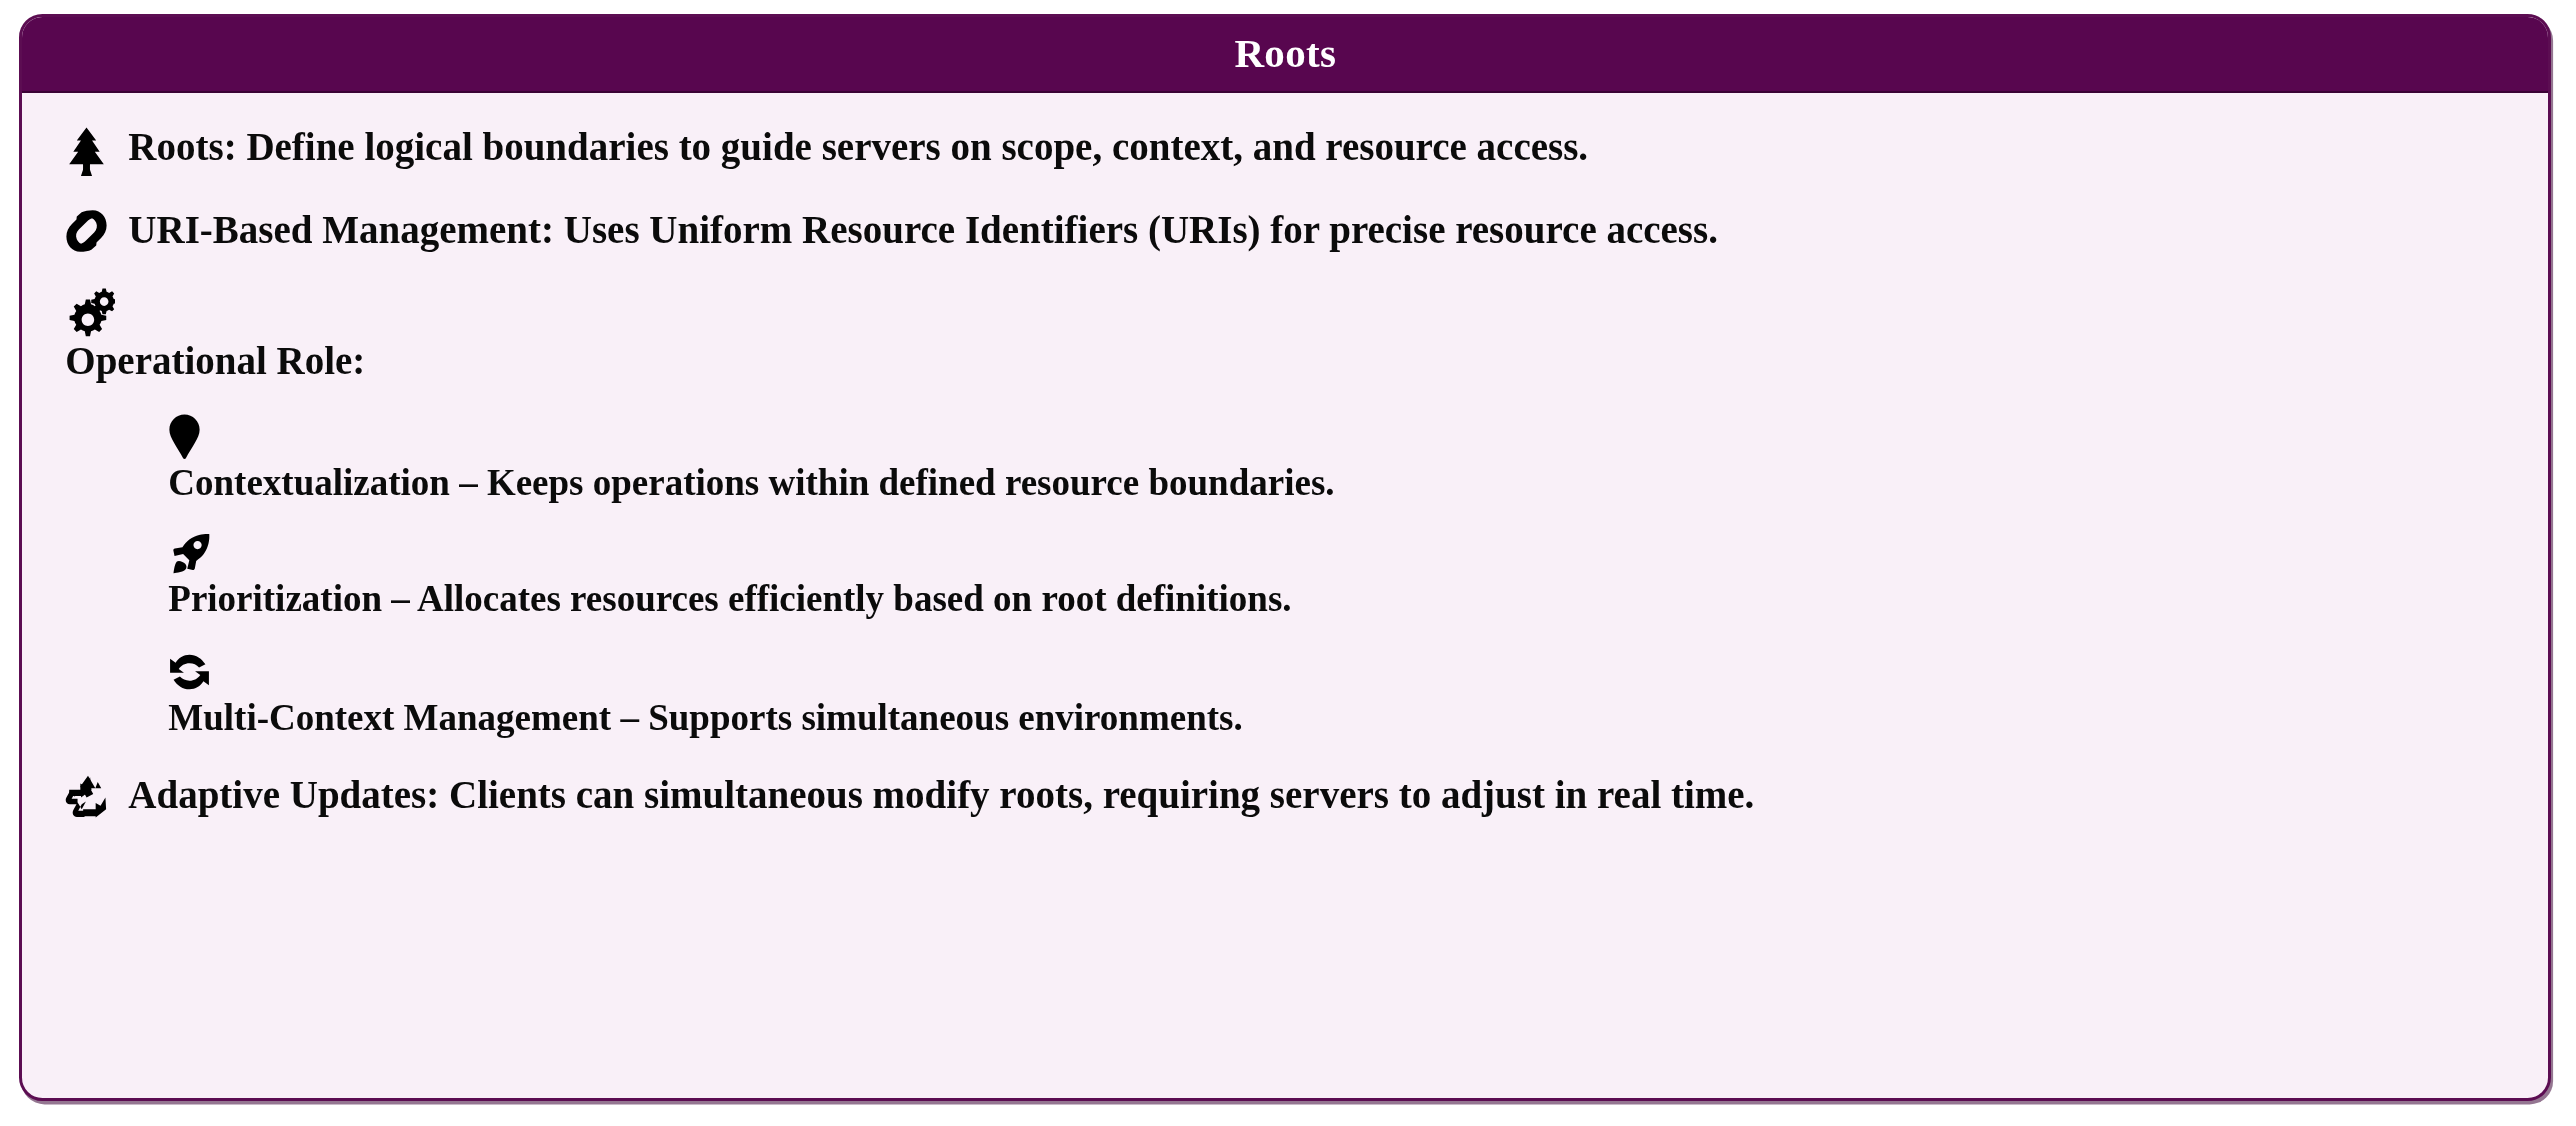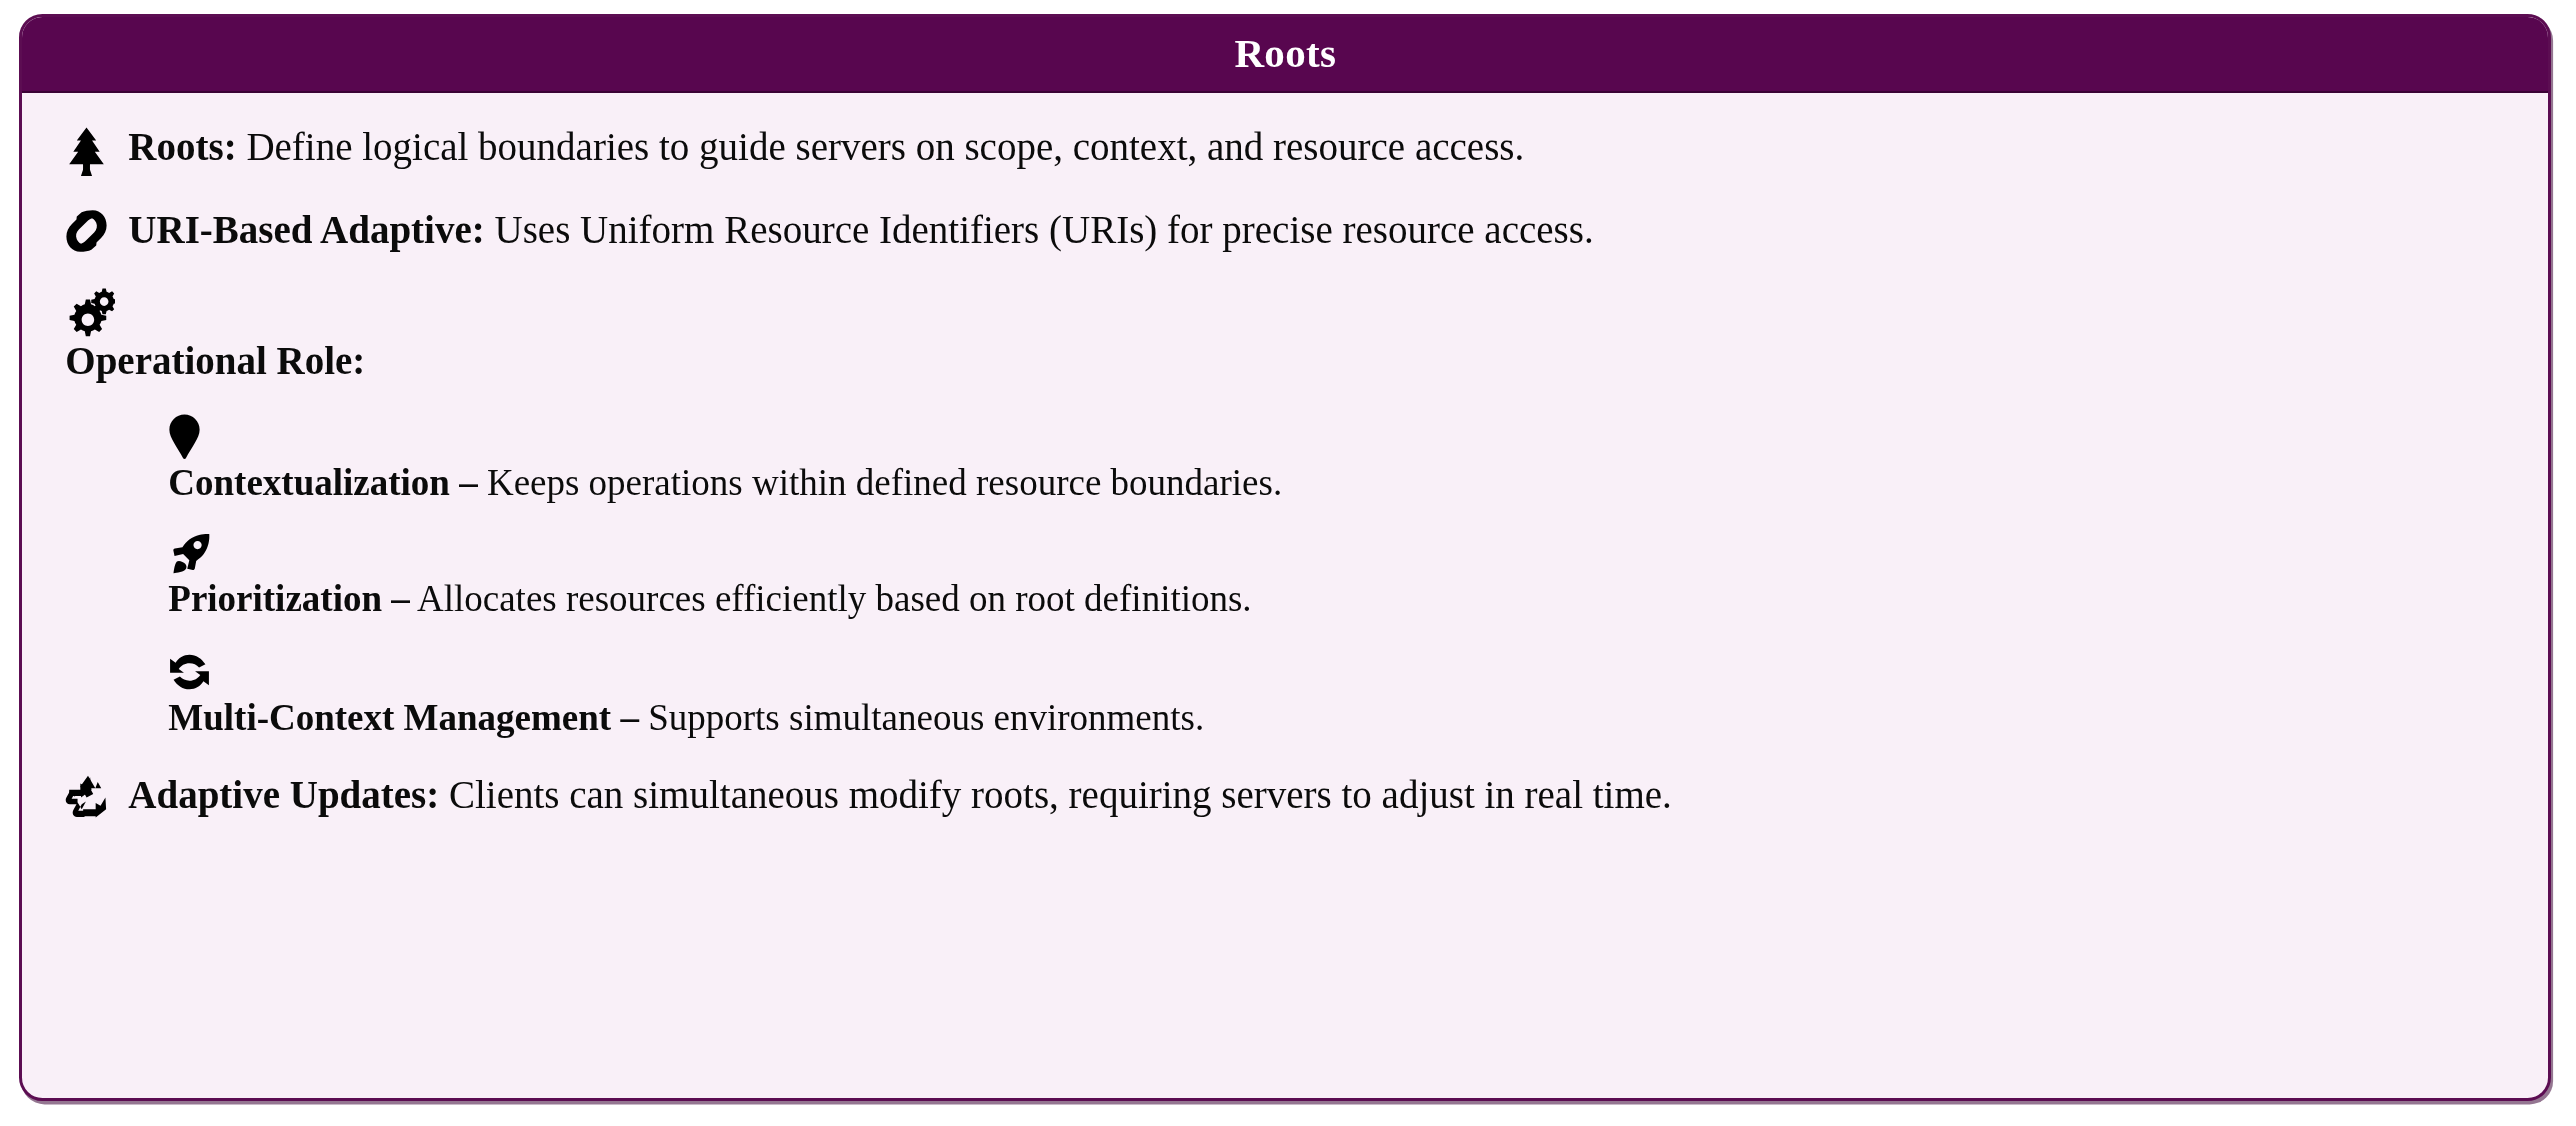--- a/index.html
+++ b/index.html
@@ -99,21 +99,21 @@
     padding-top: 0;
   }
   .row.sub .row-text {
     font-size: 37px;
   }
 
   .lead {
     font-weight: bold;
   }
   .desc {
-    font-weight: normal;
+    font-weight: bold;
     text-align: center;
   }
 
   
   .group {
     margin-bottom: 30px;
   }
   .group > .row { margin-bottom: 25px; flex-direction: column; }
   .group > .row.sub:last-child { margin-bottom: 0; }
 </style>
@@ -142,21 +142,21 @@
       </div>
 
       <div class="row">
         <div class="row-icon">
           <svg width="43" height="46" viewBox="0 0 62 66" aria-hidden="true">
             <path d="M40 3 C52 3 60 13 60 25 C60 32 57 38 52 43 L41 54 C36 59 30 61 24 61 C16 61 9 56 6 49 C11 53 18 54 24 51 C27 50 29 48 31 46 L42 35 C46 31 47 26 45 21 C43 16 38 13 33 14 C30 15 27 16 25 19 L20 24 C17 20 16 16 17 12 L24 6 C28 4 34 3 40 3 Z"></path>
             <path d="M22 63 C10 63 2 53 2 41 C2 34 5 28 10 23 L21 12 C26 7 32 5 38 5 C46 5 53 10 56 17 C51 13 44 12 38 15 C35 16 33 18 31 20 L20 31 C16 35 15 40 17 45 C19 50 24 53 29 52 C32 51 35 50 37 47 L42 42 C45 46 46 50 45 54 L38 60 C34 62 28 63 22 63 Z"></path>
           </svg>
         </div>
         <div class="row-text">
-          <span class="lead">URI-Based Adaptive:</span><span class="desc"> Uses Uniform Resource Identifiers (URIs) for precise resource access.</span>
+          <span class="lead">URI-Based Management:</span><span class="desc"> Uses Uniform Resource Identifiers (URIs) for precise resource access.</span>
         </div>
       </div>
 
       <div class="group">
 
         <div class="row">
           <div class="row-icon">
             <svg width="50" height="50" viewBox="0 0 72 72" aria-hidden="true">
               <g>
                 <path d="M30 18 L36 18 L37.5 25 C39.5 25.6 41.4 26.4 43 27.6 L49.2 24 L53.4 28.2 L49.8 34.4 C51 36 51.8 37.9 52.4 39.9 L59.4 41.4 L59.4 47.4 L52.4 48.9 C51.8 50.9 51 52.8 49.8 54.4 L53.4 60.6 L49.2 64.8 L43 61.2 C41.4 62.4 39.5 63.2 37.5 63.8 L36 70.8 L30 70.8 L28.5 63.8 C26.5 63.2 24.6 62.4 23 61.2 L16.8 64.8 L12.6 60.6 L16.2 54.4 C15 52.8 14.2 50.9 13.6 48.9 L6.6 47.4 L6.6 41.4 L13.6 39.9 C14.2 37.9 15 36 16.2 34.4 L12.6 28.2 L16.8 24 L23 27.6 C24.6 26.4 26.5 25.6 28.5 25 Z M33 38 C28 38 24 42 24 47 C24 52 28 56 33 56 C38 56 42 52 42 47 C42 42 38 38 33 38 Z"></path>

